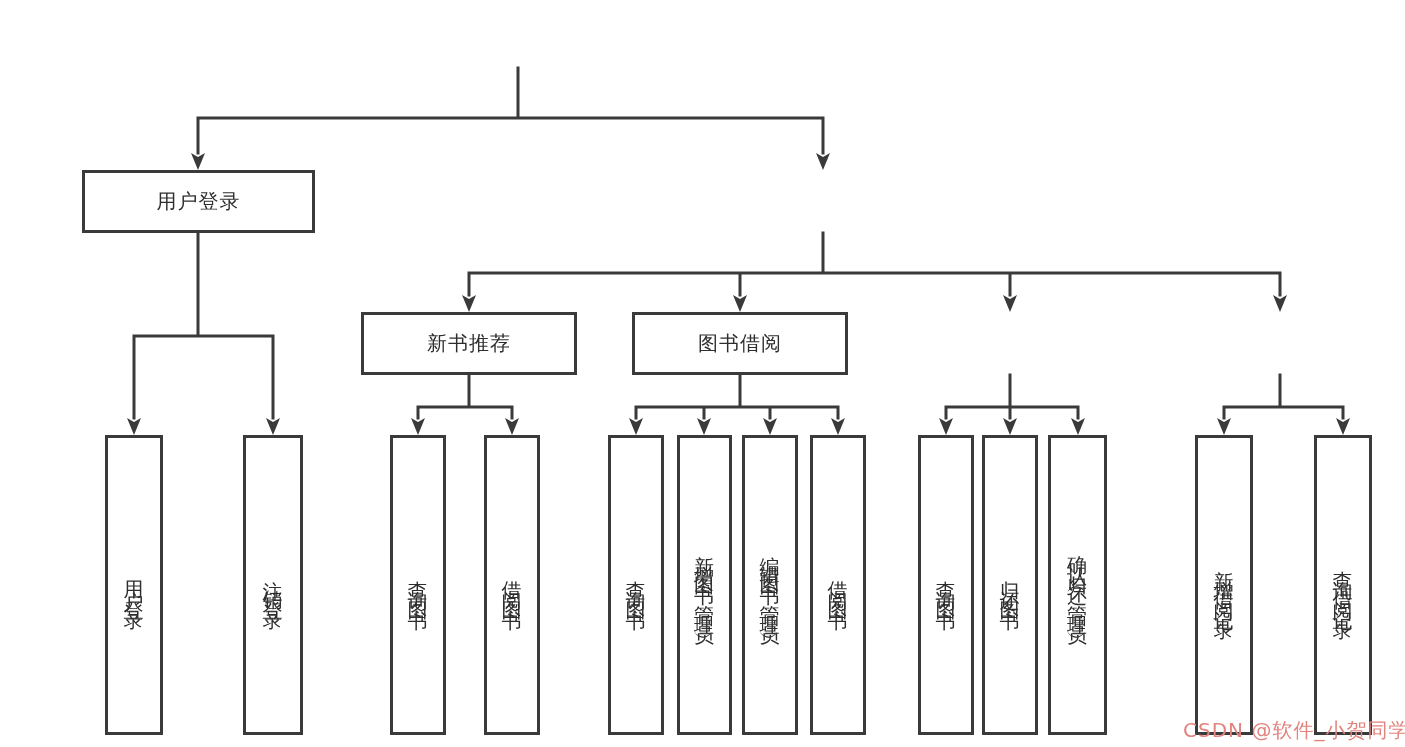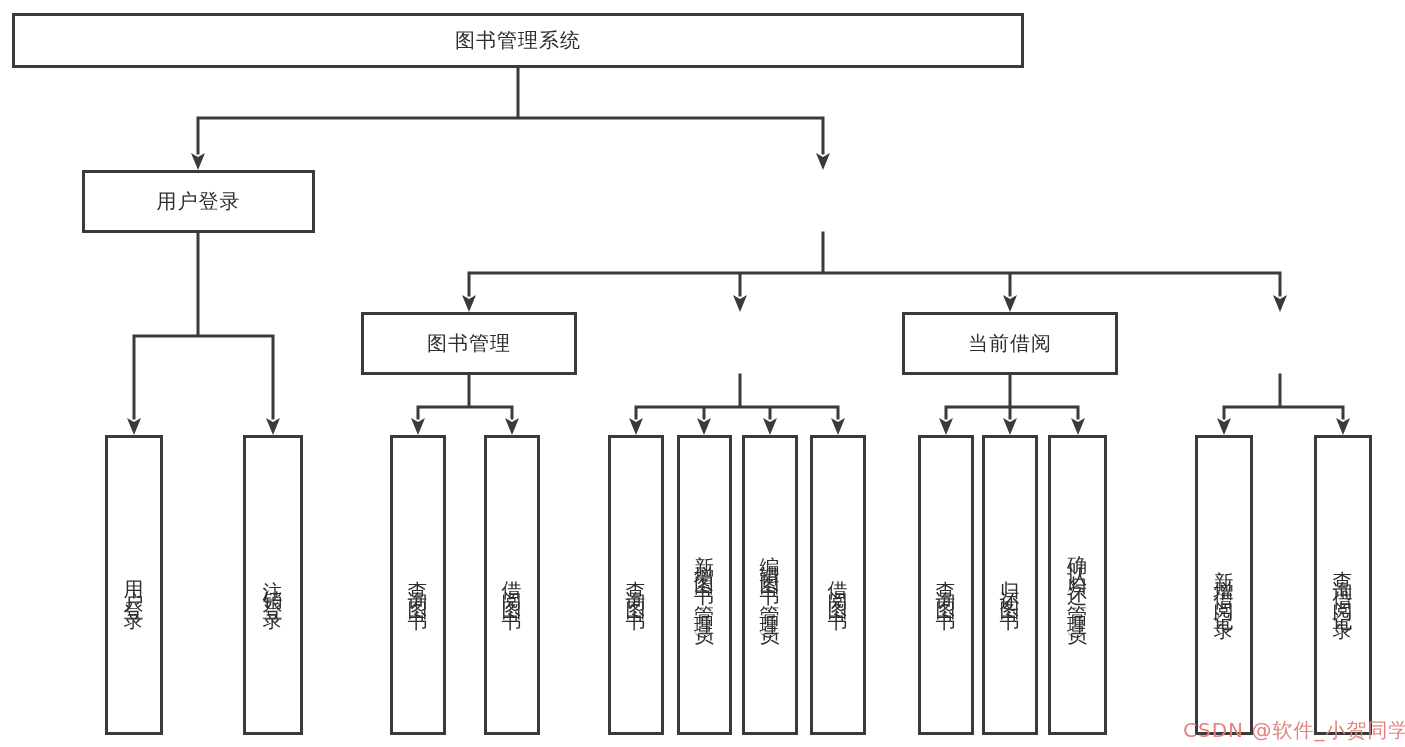--- a/index.html
+++ b/index.html
@@ -88,33 +88,30 @@
       <polygon points="763,418 770,422 777,418 770,435"></polygon>
       <polygon points="831,418 838,422 845,418 838,435"></polygon>
       <polygon points="939,418 946,422 953,418 946,435"></polygon>
       <polygon points="1003,418 1010,422 1017,418 1010,435"></polygon>
       <polygon points="1071,418 1078,422 1085,418 1078,435"></polygon>
       <polygon points="1217,418 1224,422 1231,418 1224,435"></polygon>
       <polygon points="1336,418 1343,422 1350,418 1343,435"></polygon>
     </g>
   </svg>
 
-  <div class="box" style="left:12px;top:13px;width:1012px;height:55px">
-    <span class="lbl">图书管理系统</span>
-  </div>
 
   <div class="box" style="left:82px;top:170px;width:233px;height:63px">
     <span class="lbl">用户登录</span>
   </div>
 
   <div class="box" style="left:361px;top:312px;width:216px;height:63px">
-    <span class="lbl">图书管理</span>
+    <span class="lbl">新书推荐</span>
   </div>
-  <div class="box" style="left:902px;top:312px;width:216px;height:63px">
-    <span class="lbl">当前借阅</span>
+  <div class="box" style="left:632px;top:312px;width:216px;height:63px">
+    <span class="lbl">图书借阅</span>
   </div>
 
   <div class="box v" style="left:105px;top:435px;width:58px;height:300px">
     <span class="lbl">用户登录</span>
   </div>
   <div class="box v" style="left:243px;top:435px;width:60px;height:300px">
     <span class="lbl">注销登录</span>
   </div>
 
   <div class="box v" style="left:390px;top:435px;width:56px;height:300px">

